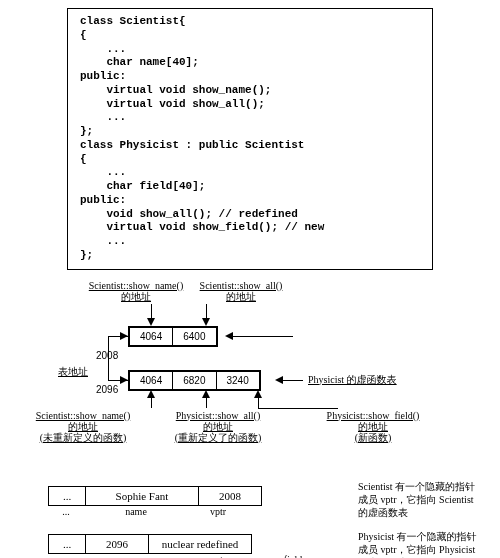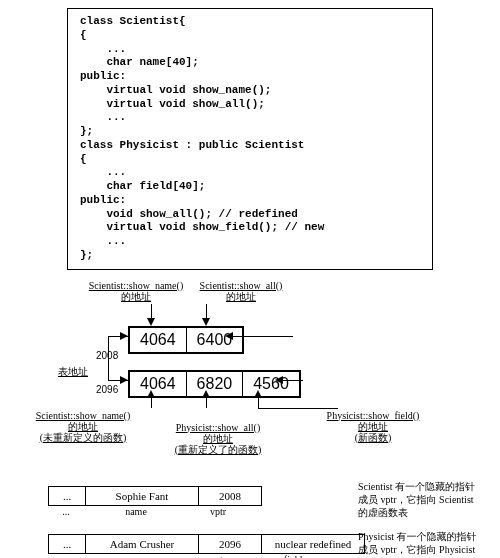--- a/index.html
+++ b/index.html
@@ -36,21 +36,21 @@
   .vtable {
     position: absolute;
     border: 2px solid #000;
     display: flex;
     background: #fff;
   }
   .vtable .cell {
     border-right: 1px solid #000;
     padding: 3px 10px;
     font-family: sans-serif;
-    font-size: 16px;
+    font-size: 10px;
     text-align: center;
   }
   .vtable .cell:last-child { border-right: none; }
   .arrow-down {
     position: absolute;
     width: 0; height: 0;
     border-left: 4px solid transparent;
     border-right: 4px solid transparent;
     border-top: 8px solid #000;
   }
@@ -152,55 +152,55 @@
   <div class="line-h" style="left:100px; top:100px; width:20px;"></div>
   <div class="arrow-right" style="left:112px; top:96px;"></div>
 
   <div class="label cn" style="left:50px; top:86px;">表地址</div>
 
   <div class="label" style="left:88px; top:104px;">2096</div>
 
   <div class="vtable" style="left:120px; top:90px;">
     <div class="cell">4064</div>
     <div class="cell">6820</div>
-    <div class="cell">4560</div>
+    <div class="cell">3240</div>
   </div>
   <div class="line-h" style="left:275px; top:100px; width:20px;"></div>
   <div class="arrow-left" style="left:267px; top:96px;"></div>
+  <div class="label cn" style="left:300px; top:94px; width:110px; text-align:left;">Physicist 的虚函数表</div>
 
   <div class="line-v" style="left:143px; top:112px; height:16px;"></div>
   <div class="arrow-up" style="left:139px; top:110px;"></div>
   <div class="line-v" style="left:198px; top:112px; height:16px;"></div>
   <div class="arrow-up" style="left:194px; top:110px;"></div>
   <div class="line-v" style="left:250px; top:112px; height:16px;"></div>
   <div class="arrow-up" style="left:246px; top:110px;"></div>
 
   <div class="line-h" style="left:250px; top:128px; width:80px;"></div>
 
   <div class="label cn" style="left:10px; top:130px; width:130px;">Scientist::show_name()<br>的地址<br>(未重新定义的函数)</div>
-  <div class="label cn" style="left:150px; top:142px; width:120px;">Physicist::show_all()<br>的地址<br>(重新定义了的函数)</div>
+  <div class="label cn" style="left:150px; top:130px; width:120px;">Physicist::show_all()<br>的地址<br>(重新定义了的函数)</div>
   <div class="label cn" style="left:300px; top:130px; width:130px;">Physicist::show_field()<br>的地址<br>(新函数)</div>
 </div>
 
 <div style="position:relative; height:110px;">
 
   <div class="obj-table" style="left:40px; top:6px;">
     <div class="ocell" style="width:24px;">...</div>
     <div class="ocell" style="width:100px;">Sophie Fant</div>
     <div class="ocell" style="width:50px;">2008</div>
   </div>
   <div class="obj-sub" style="left:46px; top:26px; width:24px;">...</div>
   <div class="obj-sub" style="left:78px; top:26px; width:100px;">name</div>
   <div class="obj-sub" style="left:185px; top:26px; width:50px;">vptr</div>
 
   <div class="side-text" style="left:350px; top:0;">Scientist 有一个隐藏的指针成员 vptr，它指向 Scientist 的虚函数表</div>
 
   <div class="obj-table" style="left:40px; top:54px;">
     <div class="ocell" style="width:24px;">...</div>
-    <div class="ocell" style="width:100px;">Adam Crusher</div>
     <div class="ocell" style="width:50px;">2096</div>
     <div class="ocell" style="width:90px;">nuclear redefined</div>
   </div>
   <div class="obj-sub" style="left:46px; top:74px; width:24px;">...</div>
   <div class="obj-sub" style="left:78px; top:74px; width:100px;">name</div>
   <div class="obj-sub" style="left:185px; top:74px; width:50px;">vptr</div>
   <div class="obj-sub" style="left:240px; top:74px; width:90px;">field</div>
 
   <div class="side-text" style="left:350px; top:50px;">Physicist 有一个隐藏的指针成员 vptr，它指向 Physicist 的虚函数表</div>
 </div>

